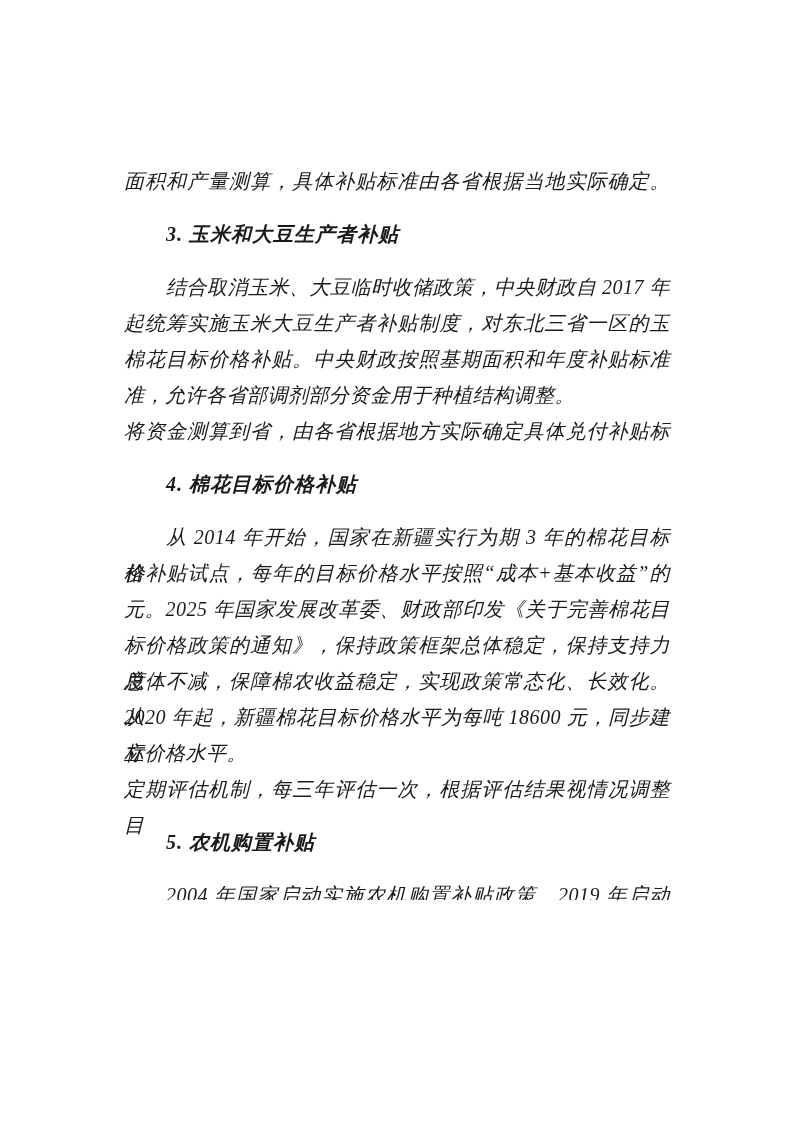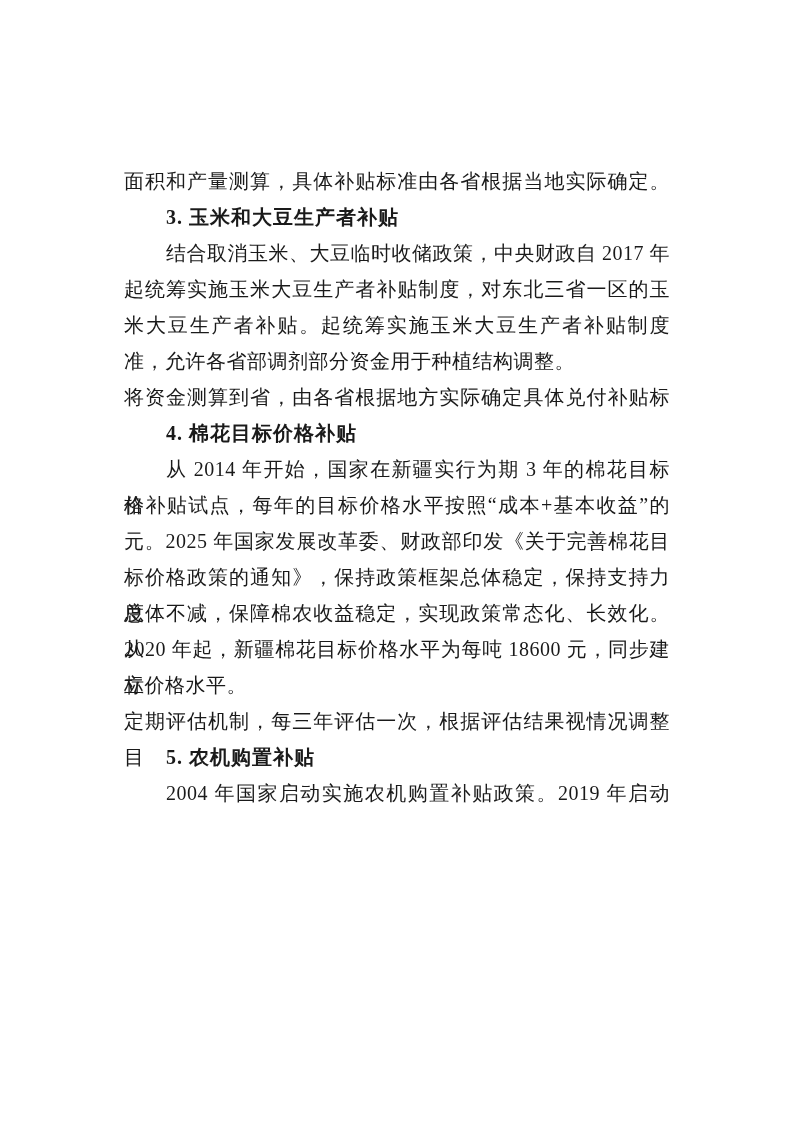--- a/index.html
+++ b/index.html
@@ -8,20 +8,21 @@
     background: #ffffff;
   }
   .page {
     position: relative;
     width: 793px;
     height: 900px;
     background: #ffffff;
     overflow: hidden;
     font-family: "Liberation Serif", "DejaVu Serif", serif;
     color: #1a1a1a;
+    font-style: italic;
   }
   .text-column {
     position: absolute;
     left: 124px;
     top: 163px;
     width: 546px;
   }
   .ln {
     font-size: 20px;
     line-height: 36px;
@@ -30,20 +31,21 @@
     letter-spacing: 0.5px;
   }
   
   .fill {
     white-space: normal;
     text-align: justify;
     text-align-last: justify;
   }
   .indent {
     text-indent: 2.1em;
+    margin-top: 17px;
   }
   .hd {
     font-weight: 700;
     letter-spacing: 1px;
   }
   .page-footer {
     position: absolute;
     top: 968px;
     left: 124px;
     width: 546px;
@@ -58,21 +60,21 @@
 </style>
 </head>
 <body>
 
 <div class="page">
   <main class="text-column">
     <div class="ln fill">面积和产量测算，具体补贴标准由各省根据当地实际确定。</div>
     <div class="ln hd indent">3. 玉米和大豆生产者补贴</div>
     <div class="ln fill indent">结合取消玉米、大豆临时收储政策，中央财政自 2017 年</div>
     <div class="ln fill">起统筹实施玉米大豆生产者补贴制度，对东北三省一区的玉</div>
-    <div class="ln fill">米大豆生产者补贴。起统筹实施玉米大豆生产者补贴制度</div>
+    <div class="ln fill">棉花目标价格补贴。中央财政按照基期面积和年度补贴标准</div>
     <div class="ln">准，允许各省部调剂部分资金用于种植结构调整。</div>
     <div class="ln fill">将资金测算到省，由各省根据地方实际确定具体兑付补贴标</div>
     <div class="ln hd indent">4. 棉花目标价格补贴</div>
     <div class="ln fill indent">从 2014 年开始，国家在新疆实行为期 3 年的棉花目标价</div>
     <div class="ln fill">格补贴试点，每年的目标价格水平按照“成本+基本收益”的</div>
     <div class="ln fill">元。2025 年国家发展改革委、财政部印发《关于完善棉花目</div>
     <div class="ln fill">标价格政策的通知》，保持政策框架总体稳定，保持支持力度</div>
     <div class="ln fill">总体不减，保障棉农收益稳定，实现政策常态化、长效化。从</div>
     <div class="ln fill">2020 年起，新疆棉花目标价格水平为每吨 18600 元，同步建立</div>
     <div class="ln">标价格水平。</div>

